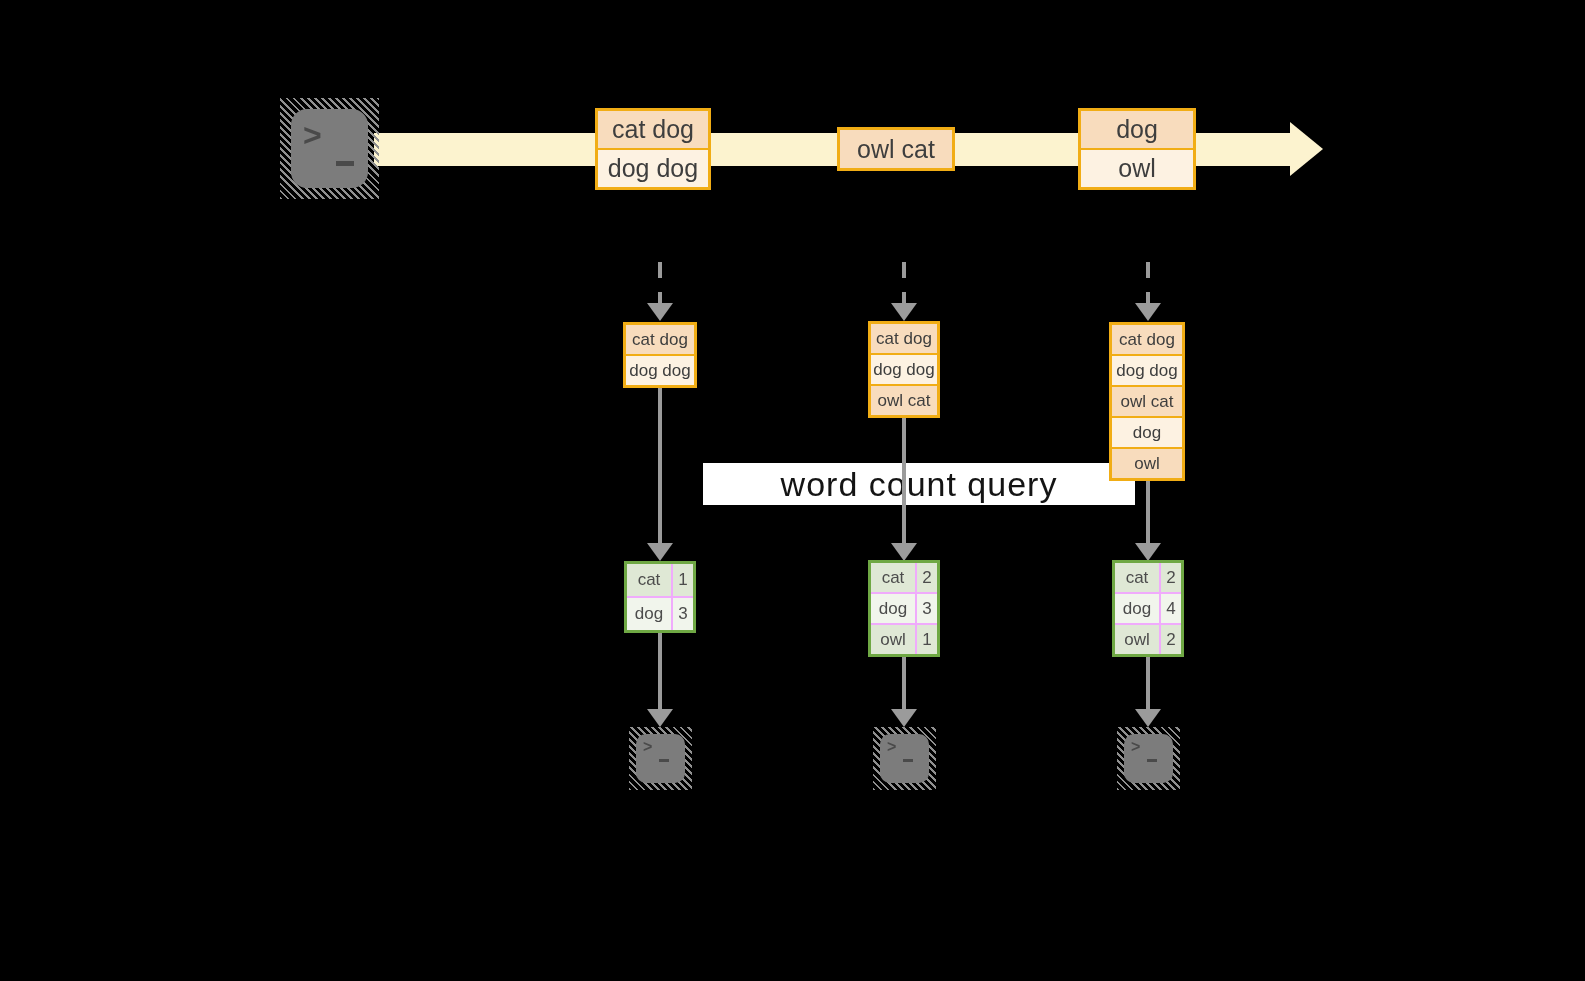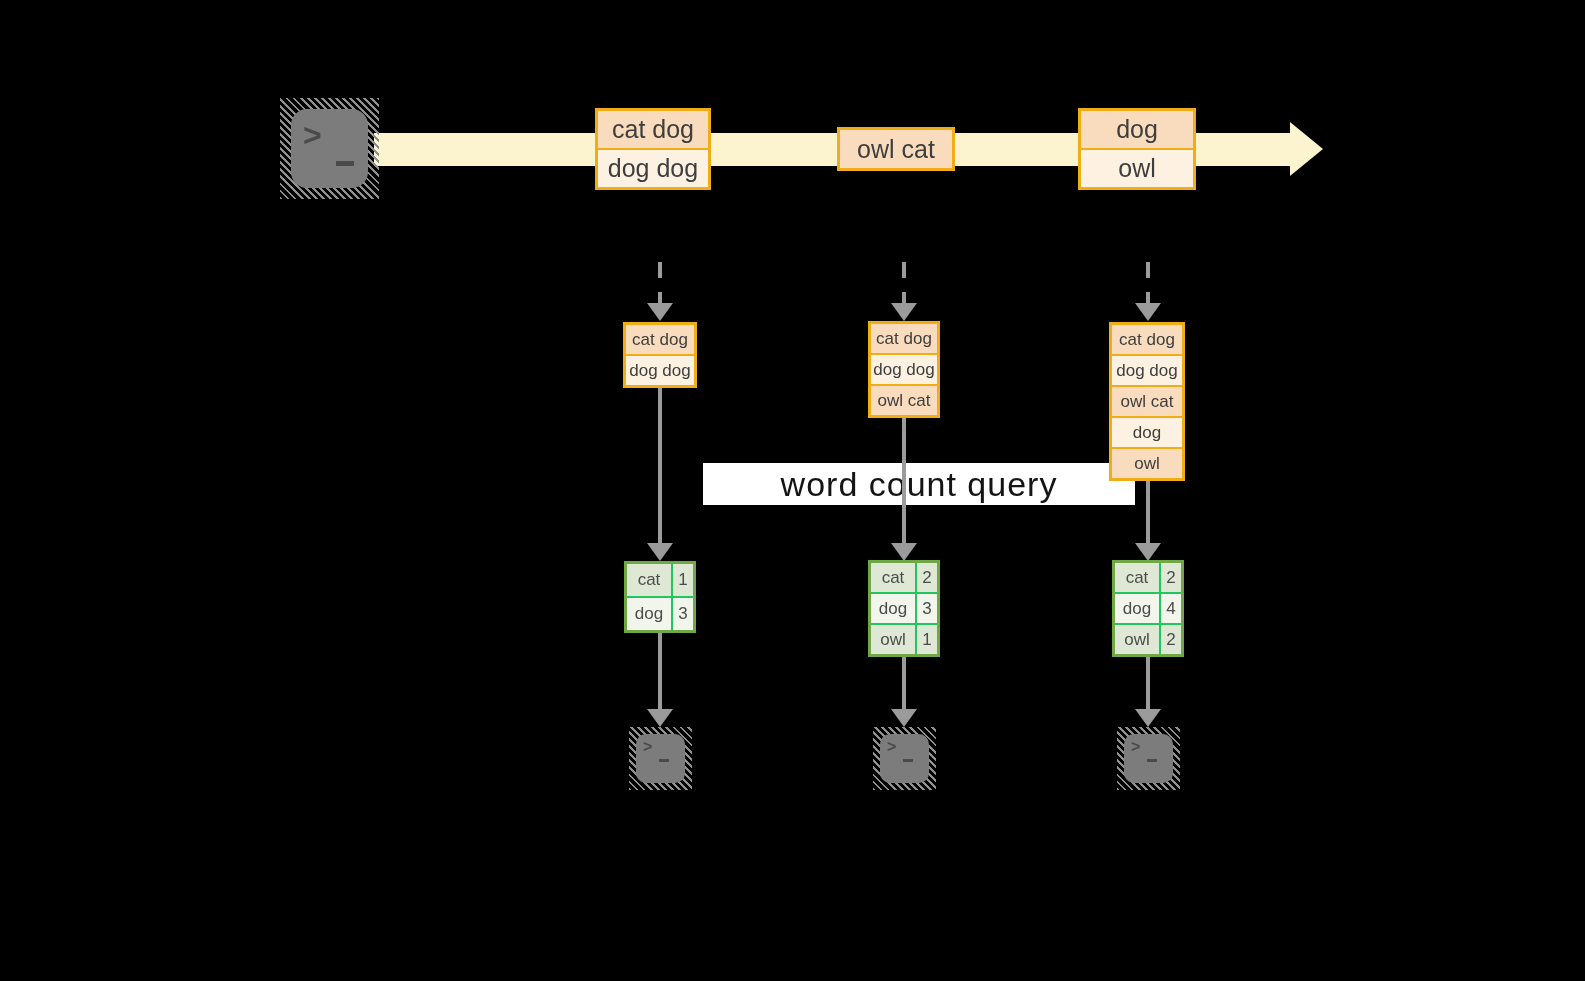--- a/index.html
+++ b/index.html
@@ -37,21 +37,21 @@
     border-top:18px solid #9b9b9b;
   }
   
   .qlabel{
     position:absolute;background:#ffffff;display:flex;align-items:center;justify-content:center;
     z-index:5;
     margin-left:8px;
   }
   .qlabel span{font-size:34px;color:#141414;z-index:8;letter-spacing:1px;}
   
-  .gtable{position:absolute;border:3px solid #6fa844;box-sizing:border-box;background:#22c55e;}
+  .gtable{position:absolute;border:3px solid #6fa844;box-sizing:border-box;background:#f0abfc;}
   .grow{display:flex;}
   .grow + .grow{margin-top:2px;}
   .grow .cell{display:flex;align-items:center;justify-content:center;color:#4c4c4c;font-size:17px;}
   .grow .word{width:44px;}
   .grow .num{flex:1;margin-left:2px;}
   .grow.dark .cell{background:#dfe8d5;}
   .grow.light .cell{background:#f1f5ec;}
   .z6{z-index:6;}
 </style>
 </head>

